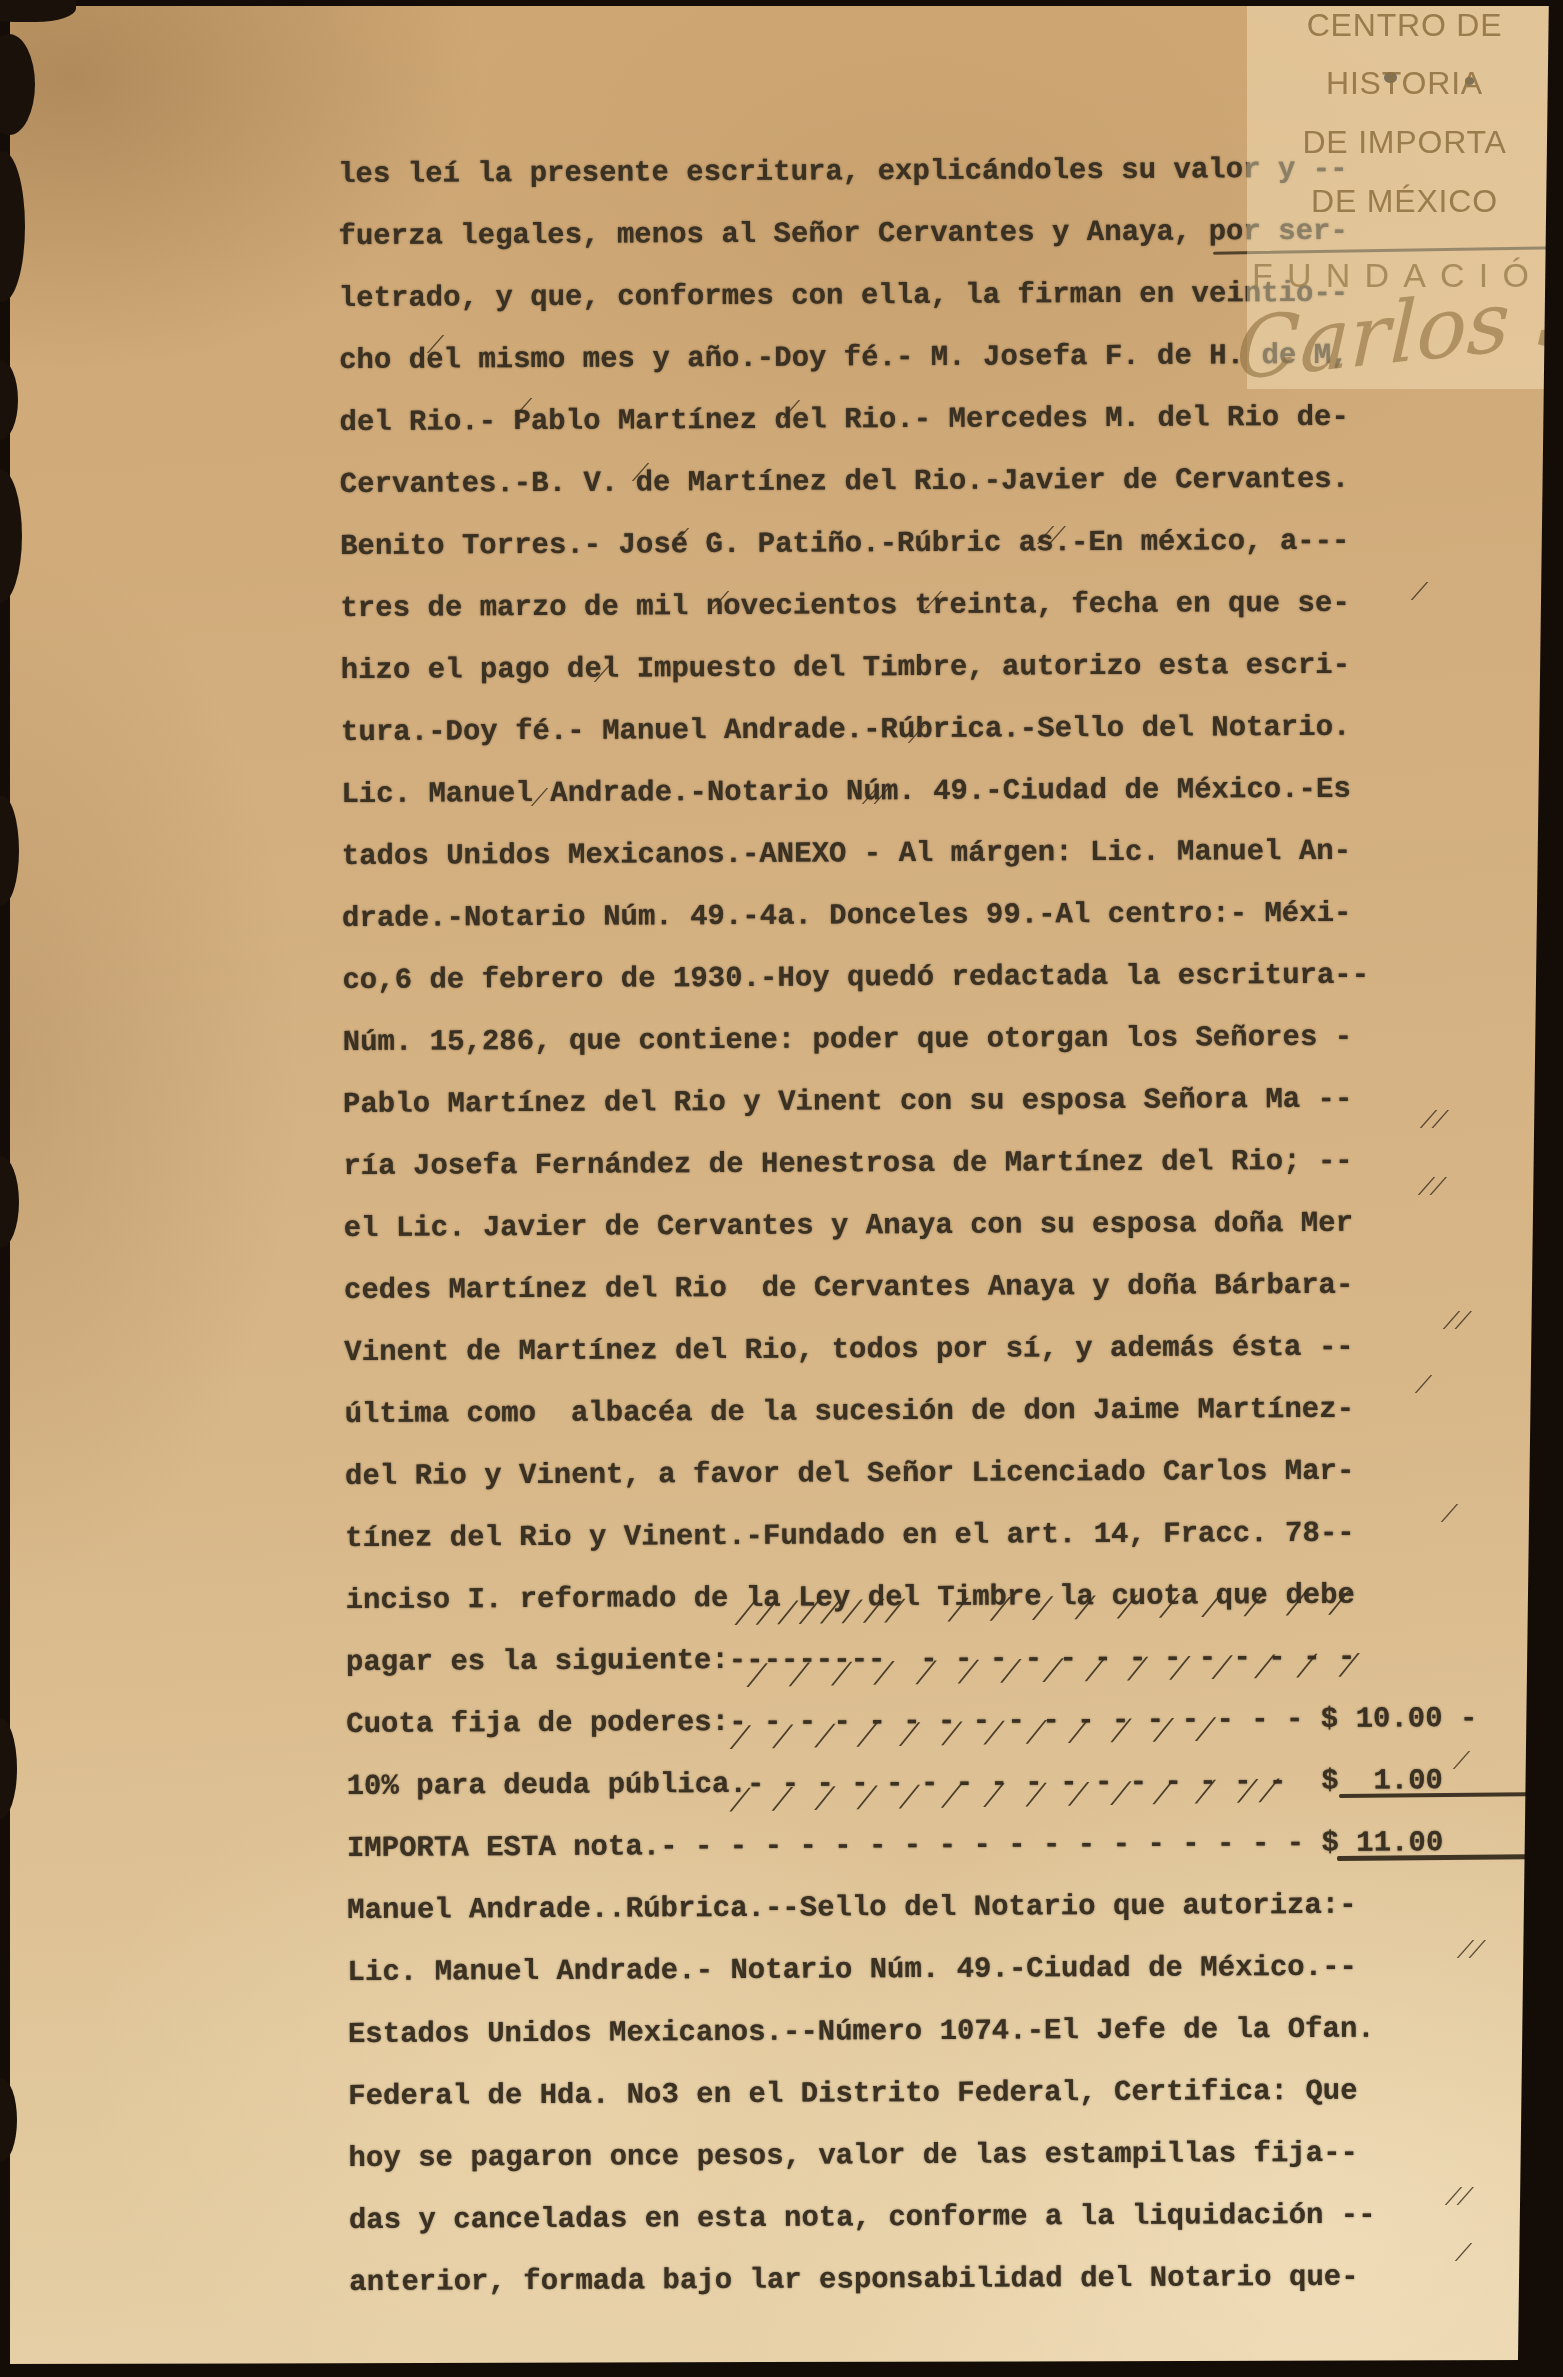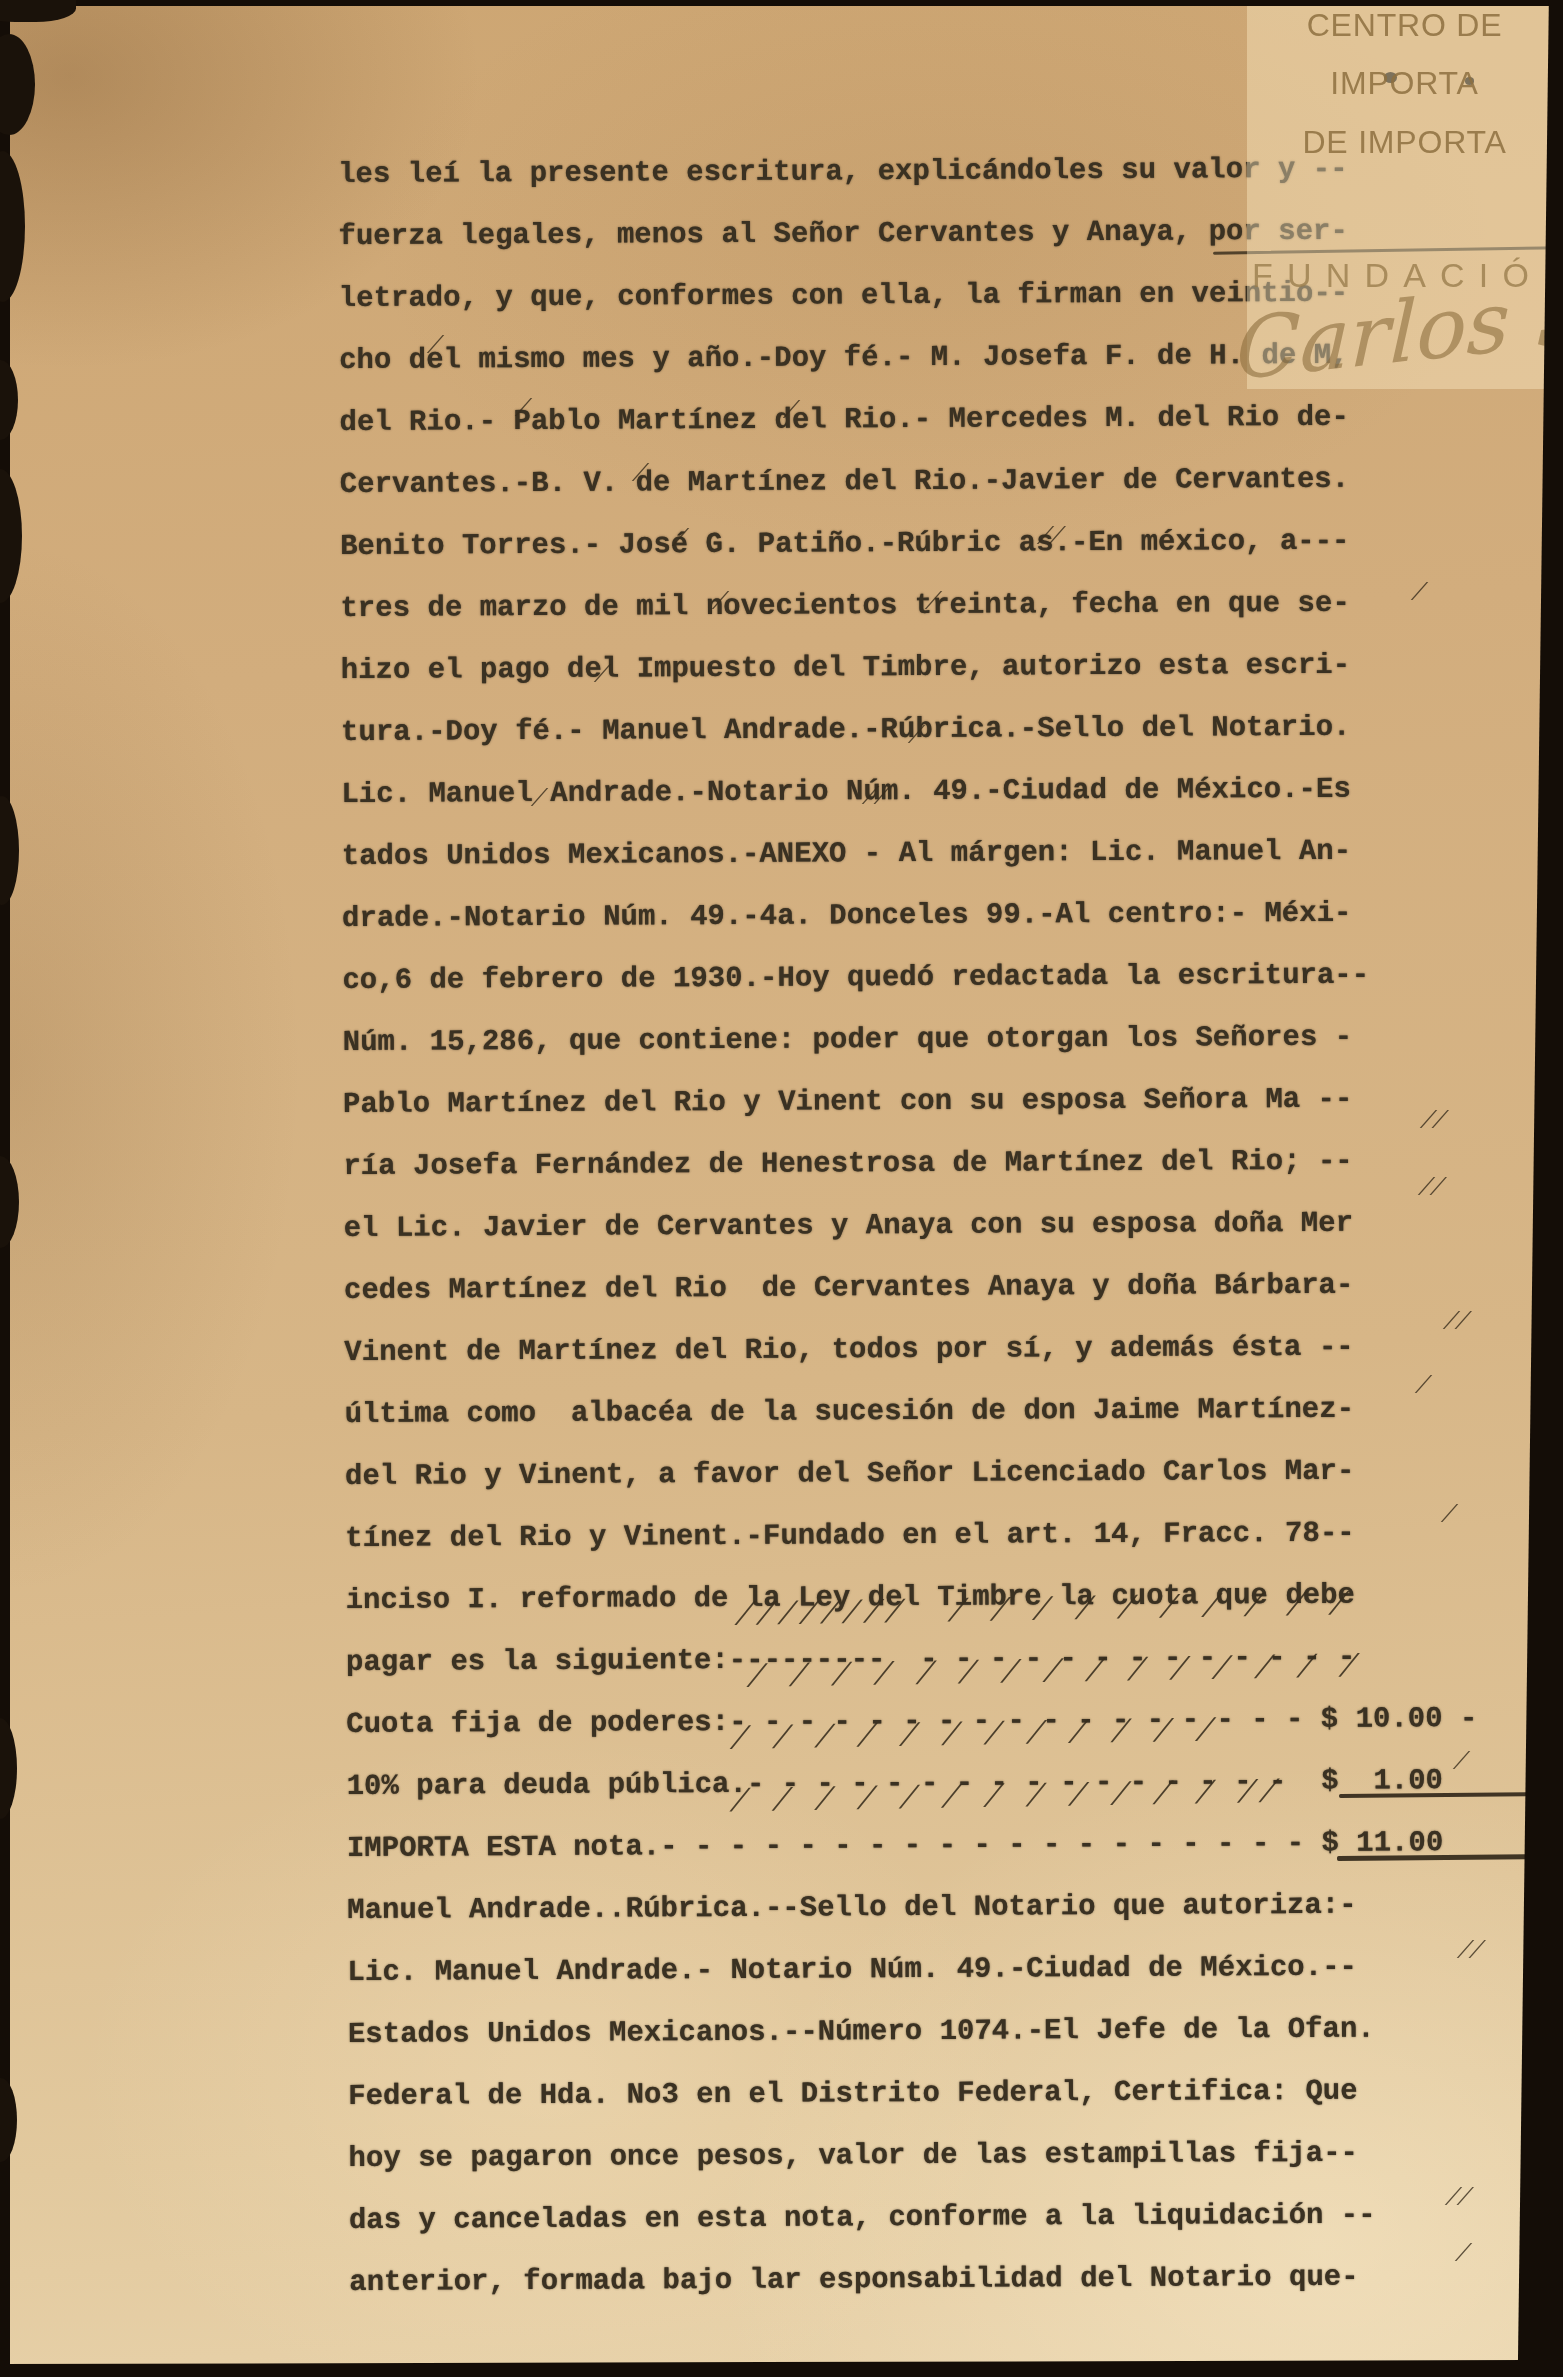--- a/index.html
+++ b/index.html
@@ -171,22 +171,23 @@
   <span class="tick" style="left:1460px;top:2239px;">/</span>
 
   <div class="underline" id="uline-1"></div>
   <div class="underline" id="uline-2"></div>
 
   <div class="inkdot" style="left:1384px;top:72px;width:13.4px;height:11px;"></div>
   <div class="inkdot" style="left:1465px;top:77px;width:9.2px;height:7.5px;"></div>
 
   <div id="watermark">
     <div class="wm-serif" id="wm-l1">CENTRO DE</div>
-    <div class="wm-serif" id="wm-l2">IMPORTA</div>
+    <div class="wm-serif" id="wm-l2">HISTORIA</div>
     <div class="wm-serif" id="wm-l3">DE IMPORTA</div>
+    <div class="wm-serif" id="wm-l4">DE MÉXICO</div>
     <div id="wm-foundation">FUNDACIÓN</div>
     <div id="wm-signature">Carlos Slim</div>
   </div>
 
   <div class="edge" id="edge-top"></div>
   <div class="edge" id="edge-left"></div>
   <div class="edge" id="edge-right"></div>
   <div class="edge" id="edge-bottom"></div>
 
   <div class="notch" style="left:-25px;top:-11.7px;width:101px;height:34px;border-radius:0 0 40% 40%;"></div>

